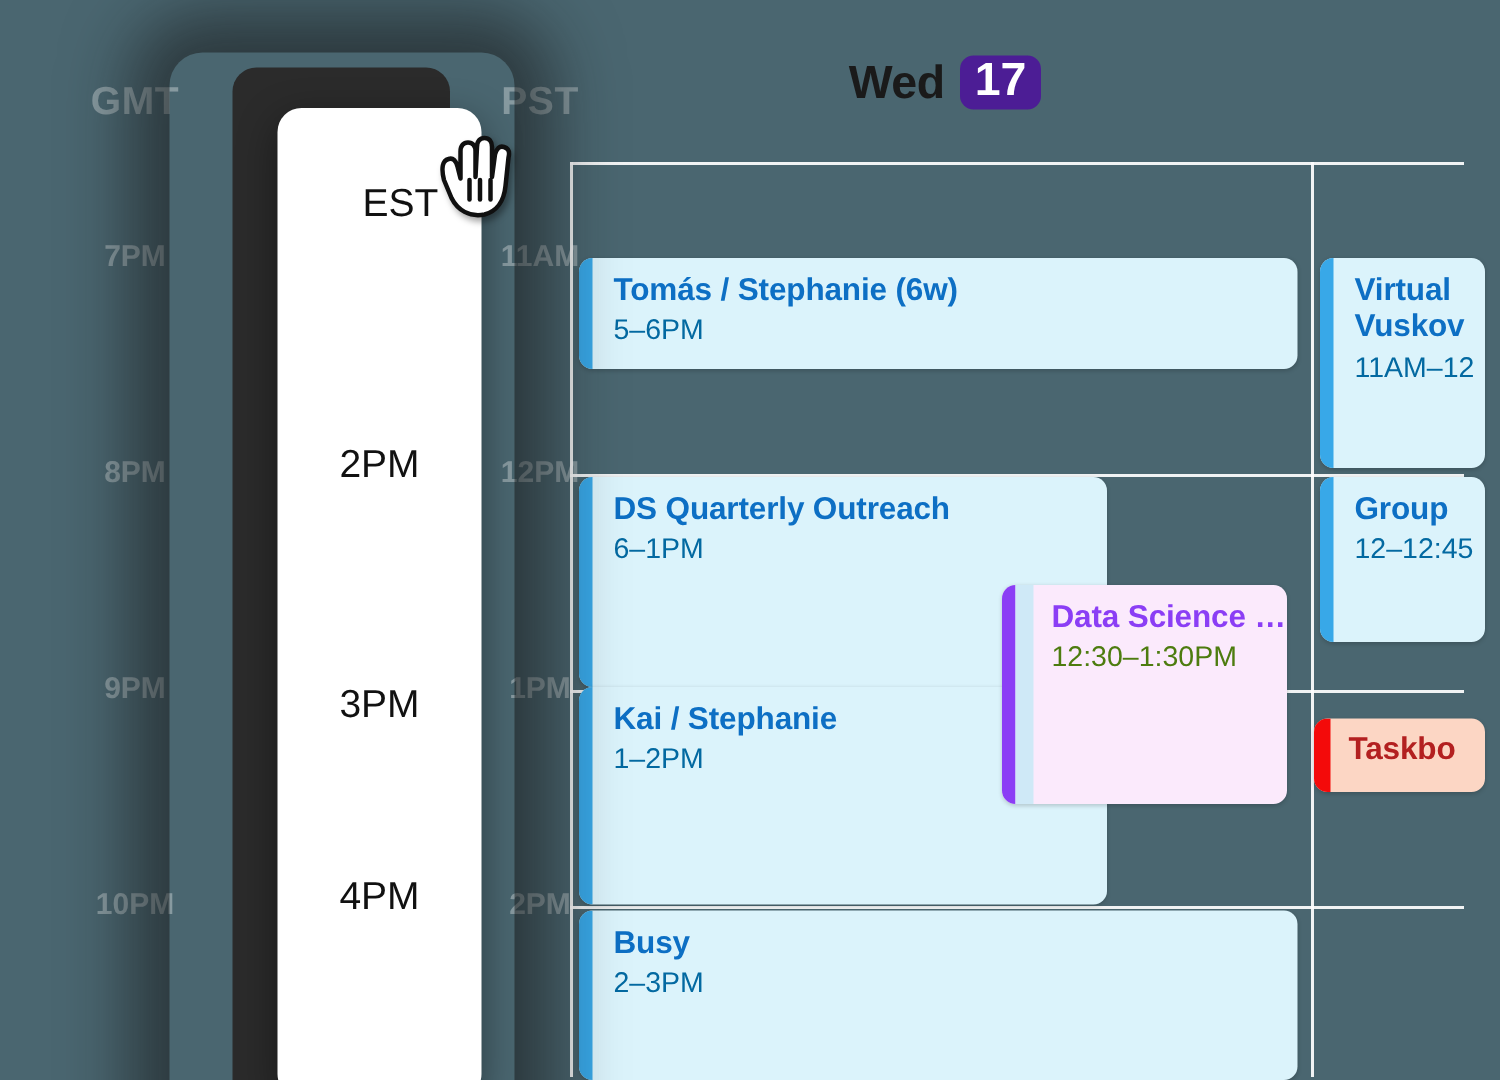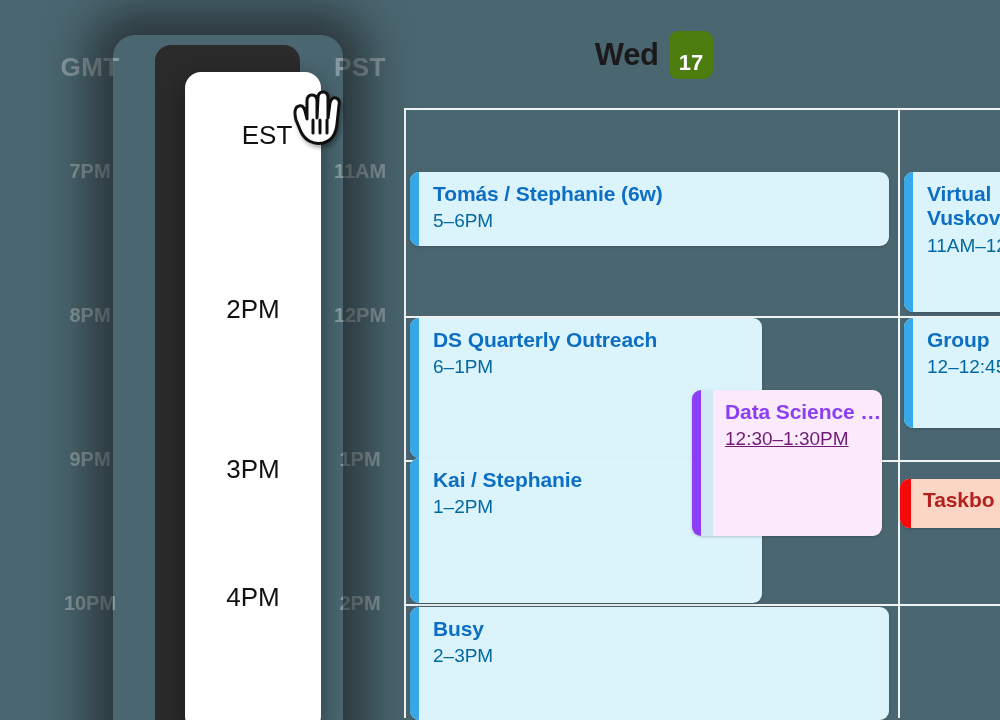--- a/index.html
+++ b/index.html
@@ -43,21 +43,21 @@
     font-weight: 700;
     color: rgba(255,255,255,0.34);
   }
 
   #tz-gmt { left: 30px; }
   #tz-pst { left: 300px; }
 
   
   #calendar {
     position: absolute;
-    left: 404px;
+    left: 380px;
     top: 0;
     width: 548px;
     height: 720px;
   }
   .day-header {
     position: absolute;
     top: 0; left: 0;
     width: 500px;
     height: 110px;
     display: flex;
@@ -65,26 +65,26 @@
     justify-content: center;
     gap: 10px;
   }
   .day-name {
     font-size: 31px;
     font-weight: 700;
     color: #1a1a1a;
     letter-spacing: -0.3px;
   }
   .day-badge {
-    background: #4d7c0f;
+    background: #4c1d95;
     color: #ffffff;
-    font-size: 22px;
+    font-size: 31px;
     font-weight: 600;
     border-radius: 9px;
-    padding: 20px 10px 4px 10px;
+    padding: 0 10px 4px 10px;
     line-height: 1.05;
   }
 
   
   .hline {
     position: absolute;
     left: 0;
     width: 596px;
     height: 2px;
     background: rgba(255,255,255,0.92);
@@ -142,21 +142,21 @@
   .ev-blue            { background: #dbf3fb; }
   .ev-blue .accent    { background: #38a8e8; }
   .ev-blue .etitle    { color: #0d6fc4; }
   .ev-blue .etime     { color: #0369a1; }
 
   
   .ev-purple          { background: #fbeafc; }
   .ev-purple .accent  { background: #8b3ef5; }
   .ev-purple .strip   { width: 12px; background: #cfe9f7; }
   .ev-purple .etitle  { color: #8b3ef5; }
-  .ev-purple .etime   { color: #701a75; text-decoration: underline; }
+  .ev-purple .etime   { color: #4d7c0f; }
 
   
   .ev-red             { background: #fcd6c4; }
   .ev-red .accent     { background: #f40a0a; width: 11px; }
   .ev-red .etitle     { color: #b32020; }
 
   
   #drag-shadow {
     position: absolute;
     left: 155px;

